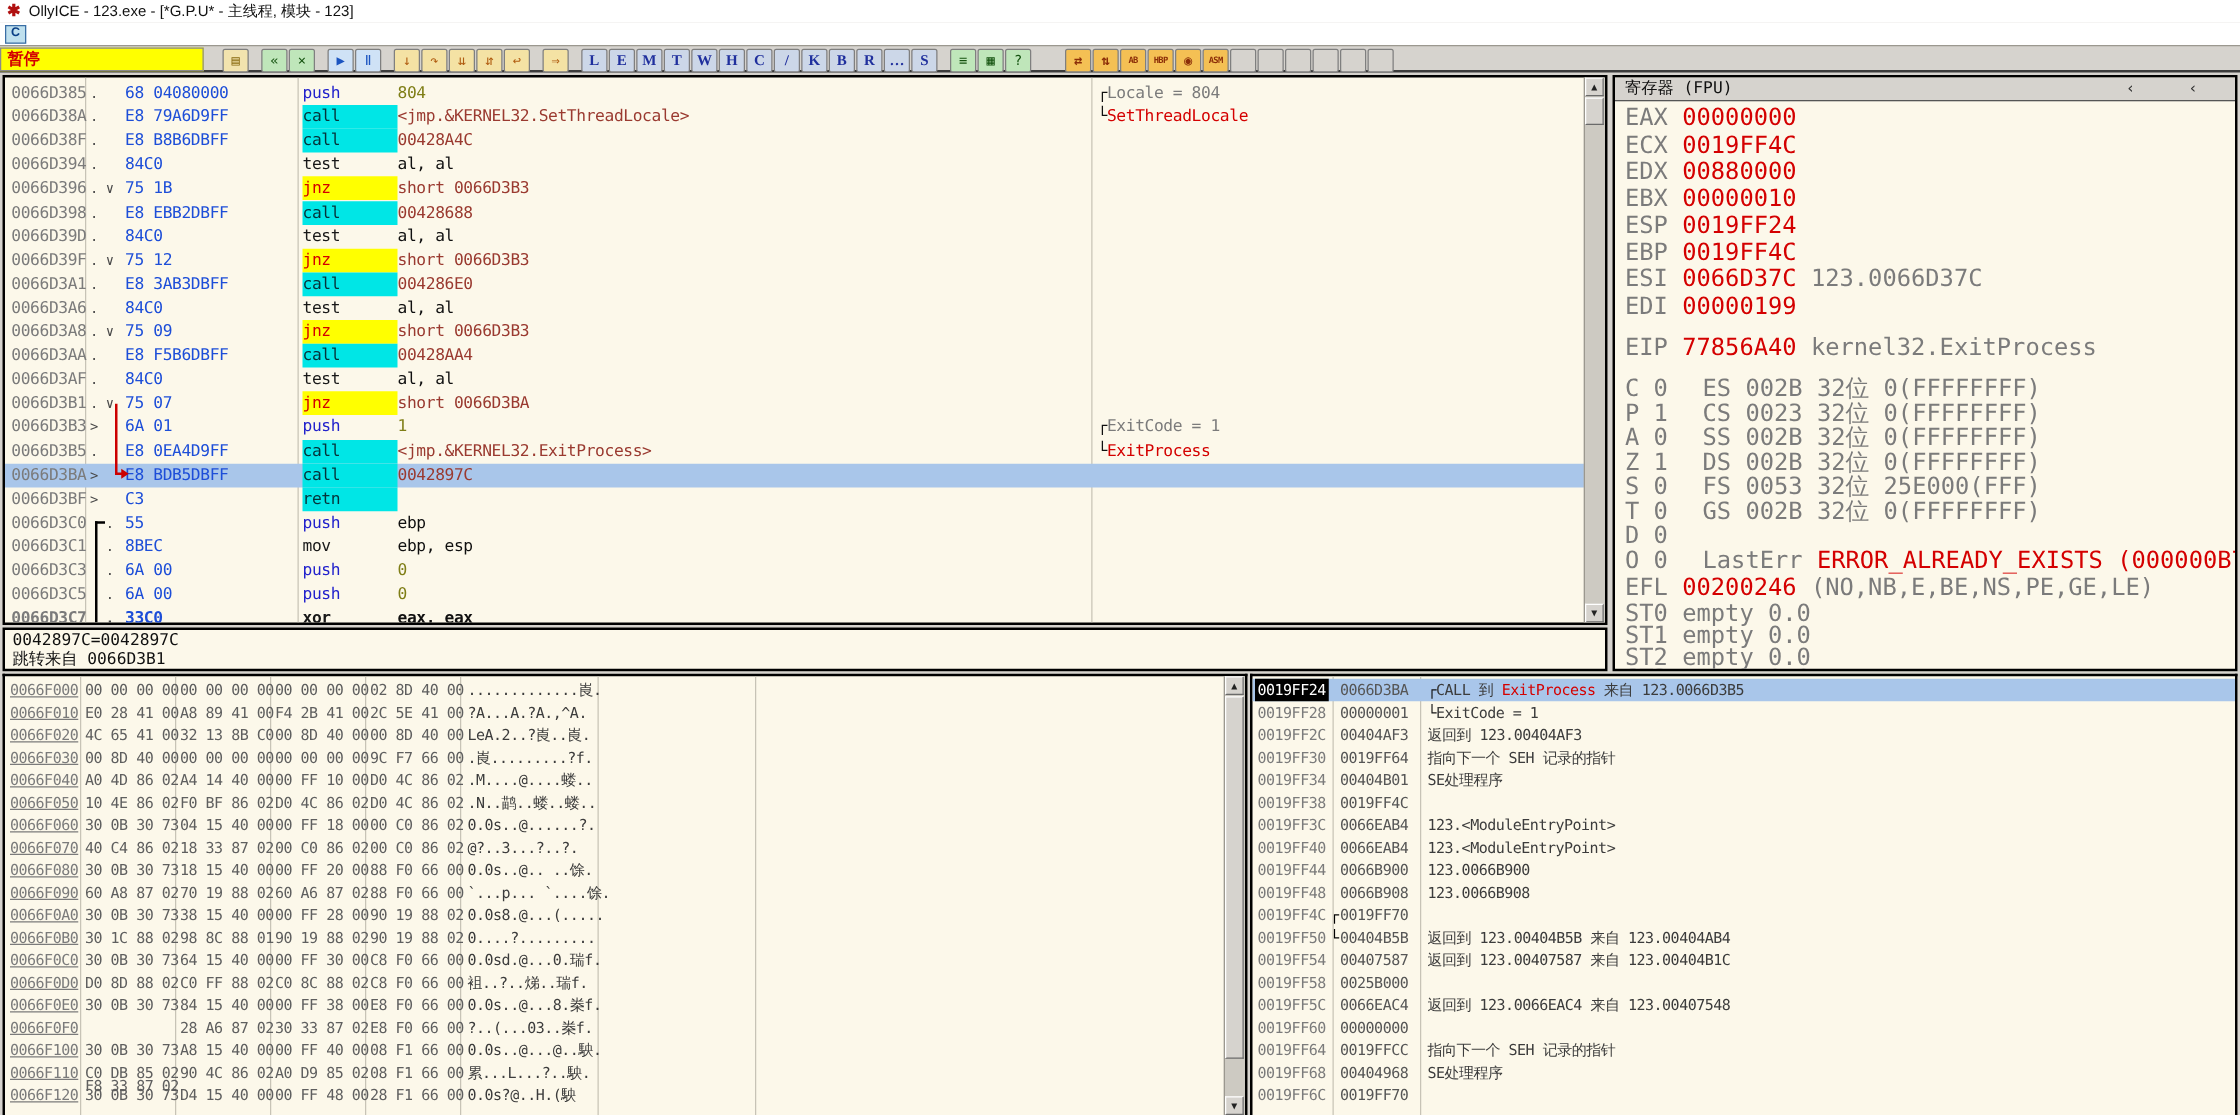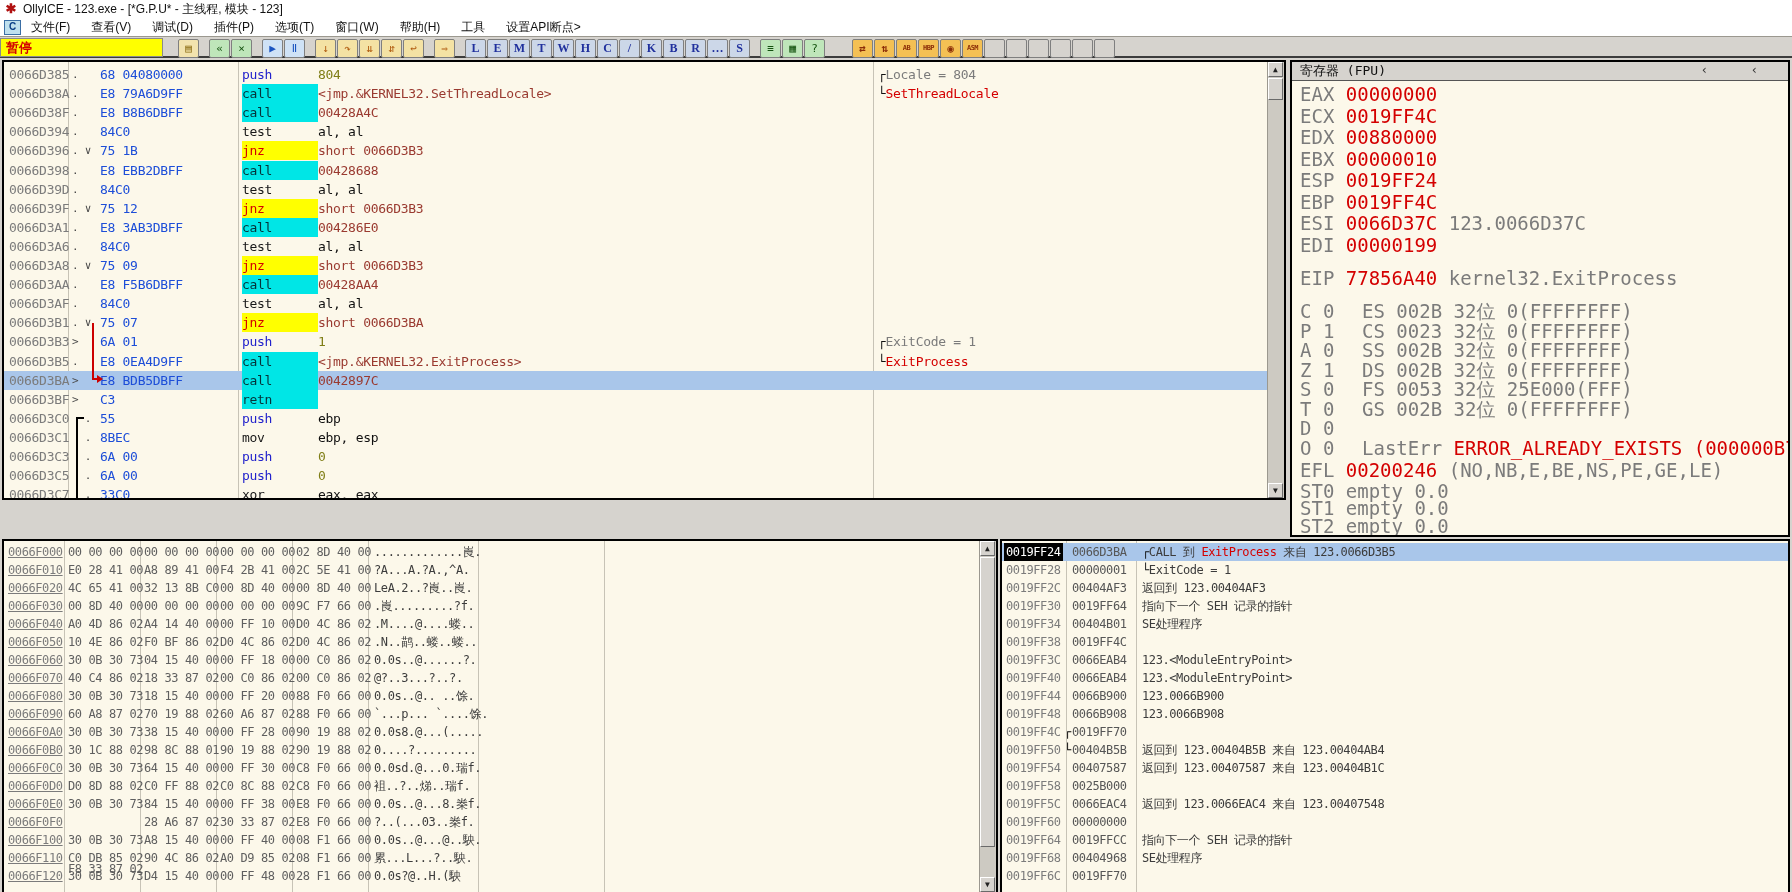--- a/index.html
+++ b/index.html
@@ -94,21 +94,20 @@
 
 <div id="root">
 
   <div id="titlebar">
     <span id="app-icon">✱</span>
     <span>OllyICE - 123.exe - [*G.P.U* -  主线程, 模块 - 123]</span>
   </div>
 
   <div id="menubar">
     <span id="cpu-window-icon">C</span>
-    <span id="menu-items"><span class="menu-item">文件(F)</span><span class="menu-item">查看(V)</span><span class="menu-item">调试(D)</span><span class="menu-item">插件(P)</span><span class="menu-item">选项(T)</span><span class="menu-item">窗口(W)</span><span class="menu-item">帮助(H)</span><span class="menu-item">工具</span><span class="menu-item">设置API断点&gt;</span></span>
   </div>
 
   <div id="toolbar">
     <div id="status-box">暂停</div>
     <div id="toolbar-buttons">
         <div class="tbtn tb-tan">▤</div>
         <div class="tbtn tb-green tgap">«</div>
         <div class="tbtn tb-green">×</div>
         <div class="tbtn tb-blue tgap">▶</div>
         <div class="tbtn tb-blue">Ⅱ</div>
@@ -169,36 +168,40 @@
         <div class="drow" style="top: 232.2px;"><span class="da">0066D3AF</span><span class="dm">.</span><span class="db">84C0</span><span class="di"><span class="mnw mn-plain">test</span><span class="seg c-blk">al, al</span></span><span class="dc"></span></div>
         <div class="drow" style="top: 251.3px;"><span class="da">0066D3B1</span><span class="dm">. ∨</span><span class="db">75 07</span><span class="di"><span class="mnw mn-jcc">jnz</span><span class="seg c-maroon">short 0066D3BA</span></span><span class="dc"></span></div>
         <div class="drow" style="top: 270.4px;"><span class="da">0066D3B3</span><span class="dm">&gt;</span><span class="db">6A 01</span><span class="di"><span class="mnw mn-push">push</span><span class="seg c-olive">1</span></span><span class="dc"><span class="seg c-blk">┌</span><span class="seg c-gray">ExitCode = 1</span></span></div>
         <div class="drow" style="top: 289.5px;"><span class="da">0066D3B5</span><span class="dm">.</span><span class="db">E8 0EA4D9FF</span><span class="di"><span class="mnw mn-call">call</span><span class="seg c-maroon">&lt;jmp.&amp;KERNEL32.ExitProcess&gt;</span></span><span class="dc"><span class="seg c-blk">└</span><span class="seg c-red">ExitProcess</span></span></div>
         <div class="drow sel" style="top: 308.6px;"><span class="da">0066D3BA</span><span class="dm">&gt;</span><span class="db">E8 BDB5DBFF</span><span class="di"><span class="mnw mn-call">call</span><span class="seg c-maroon">0042897C</span></span><span class="dc"></span></div>
         <div class="drow" style="top: 327.7px;"><span class="da">0066D3BF</span><span class="dm">&gt;</span><span class="db">C3</span><span class="di"><span class="mnw mn-call">retn</span></span><span class="dc"></span></div>
         <div class="drow" style="top: 346.8px;"><span class="da">0066D3C0</span><span class="dm">  .</span><span class="db">55</span><span class="di"><span class="mnw mn-push">push</span><span class="seg c-blk">ebp</span></span><span class="dc"></span></div>
         <div class="drow" style="top: 365.9px;"><span class="da">0066D3C1</span><span class="dm">  .</span><span class="db">8BEC</span><span class="di"><span class="mnw mn-plain">mov</span><span class="seg c-blk">ebp, esp</span></span><span class="dc"></span></div>
         <div class="drow" style="top: 385px;"><span class="da">0066D3C3</span><span class="dm">  .</span><span class="db">6A 00</span><span class="di"><span class="mnw mn-push">push</span><span class="seg c-olive">0</span></span><span class="dc"></span></div>
         <div class="drow" style="top: 404.1px;"><span class="da">0066D3C5</span><span class="dm">  .</span><span class="db">6A 00</span><span class="di"><span class="mnw mn-push">push</span><span class="seg c-olive">0</span></span><span class="dc"></span></div>
-        <div class="drow" style="top: 423.2px;"><span class="da">0066D3C7</span><span class="dm">  .</span><span class="db">33C0</span><span class="di"><span class="mnw mn-plain">xor</span><span class="seg c-blk">eax, eax</span></span><span class="dc"></span></div>
+        <div class="drow" style="top: 423.2px; font-weight: bold;"><span class="da">0066D3C7</span><span class="dm">  .</span><span class="db">33C0</span><span class="di"><span class="mnw mn-plain">xor</span><span class="seg c-blk">eax, eax</span></span><span class="dc"></span></div>
       </div>
 
     <div class="redline" style="left:88px;top:261px;width:2px;height:57px"></div>
     <div class="redline" style="left:88px;top:316px;width:6px;height:2px"></div>
     <div id="red-arrow-head" style="left:93px;top:313px"></div>
 
     <div class="blkline" style="left:72px;top:355px;width:8px;height:2px"></div>
     <div class="blkline" style="left:72px;top:355px;width:2px;height:81px"></div>
     <div class="sb">
       <div class="sb-btn" style="top:0">▲</div>
       <div class="sb-thumb" style="top:16px;height:22px"></div>
       <div class="sb-btn" style="bottom:0">▼</div>
     </div>
   </div>
 
+  <div id="info-pane" class="pane">
+    <div class="info-line" style="top:1px">0042897C=0042897C</div>
+    <div class="info-line" style="top:16px">跳转来自 0066D3B1</div>
+  </div>
 
   <div id="registers-pane" class="pane">
     <div id="reg-header">
       <span>寄存器 (FPU)</span>
       <span class="reg-collapse" style="right:80px">‹</span>
       <span class="reg-collapse" style="right:30px">‹</span>
     </div>
     <div id="reg-rows">
         <div class="rrow" style="top: 24px;"><span class="c-gray">EAX </span><span class="c-red">00000000</span></div>
         <div class="rrow" style="top: 45.5px;"><span class="c-gray">ECX </span><span class="c-red">0019FF4C</span></div>

